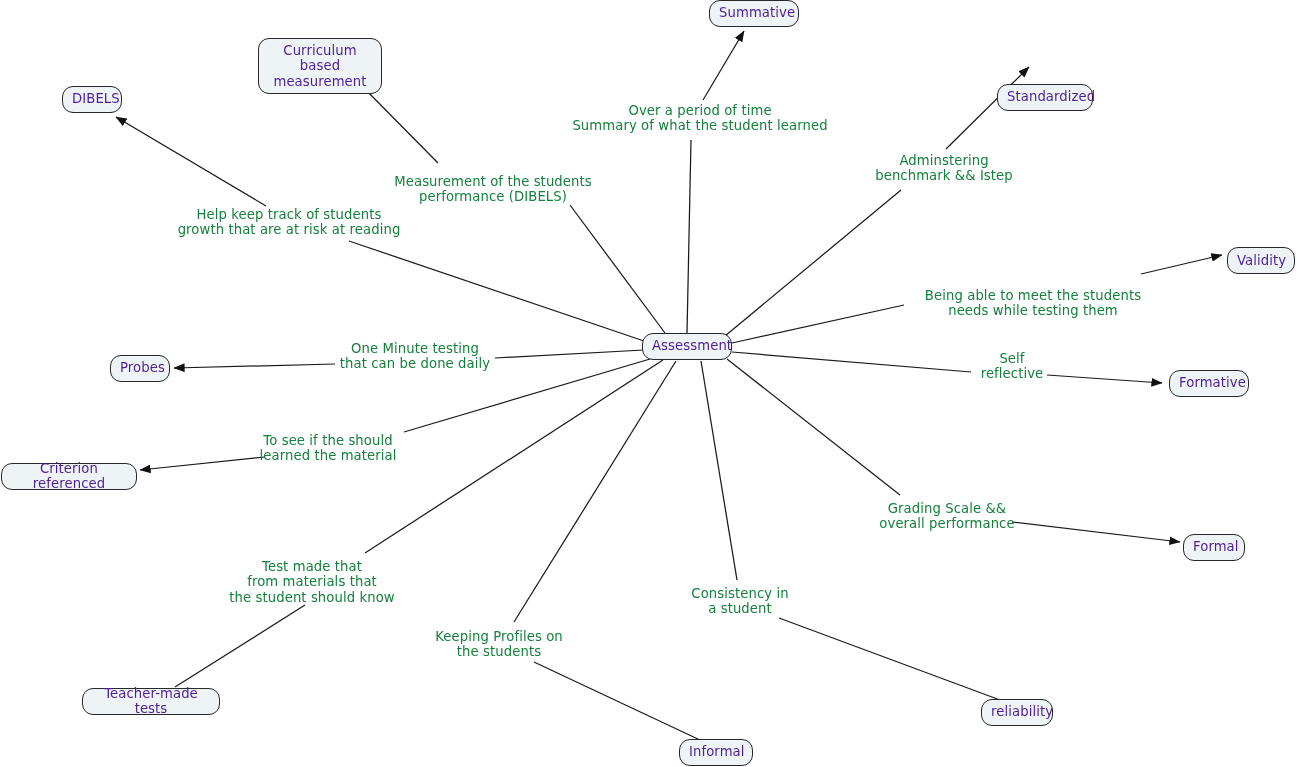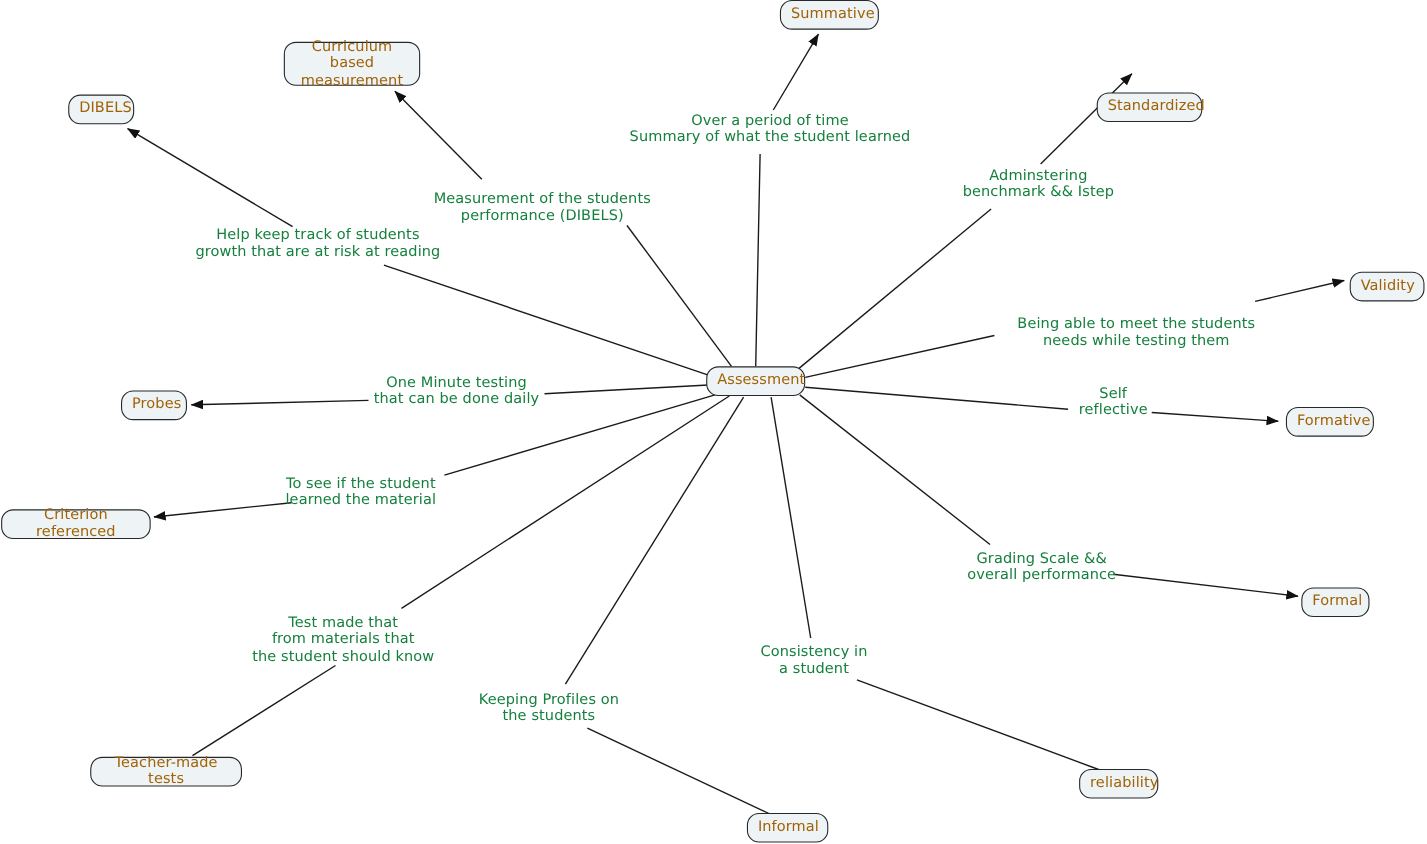--- a/index.html
+++ b/index.html
@@ -23,21 +23,21 @@
     top: 0;
     width: 1297px;
     height: 767px;
   }
   .node {
     position: absolute;
     box-sizing: border-box;
     background: #eef4f5;
     border: 1.3px solid #26282b;
     border-radius: 11px;
-    color: #a16207;
+    color: #4c1d95;
     font-size: 13.2px;
     line-height: 15.5px;
     text-align: center;
     display: flex;
     align-items: center;
     justify-content: center;
     padding: 2px 9px;
     white-space: pre-line;
     letter-spacing: 0.1px;
   }
@@ -94,21 +94,21 @@
         <line x1="779" y1="618" x2="1000" y2="700" stroke="#1a1a1a" stroke-width="1.25"></line>
         <line x1="676" y1="361" x2="514" y2="622" stroke="#1a1a1a" stroke-width="1.25"></line>
         <line x1="534" y1="662" x2="700" y2="740" stroke="#1a1a1a" stroke-width="1.25"></line>
       </g>
   </svg>
 
   <div id="node-layer">
       <div class="node" style="left: 642px; top: 332.5px; width: 90px; height: 27px;"><span class="node-label">Assessment</span></div>
       <div class="node" style="left: 709px; top: -0.5px; width: 90px; height: 27px;"><span class="node-label">Summative</span></div>
       <div class="node" style="left: 997px; top: 35.5px; width: 96px; height: 27px; margin-top: 48px;"><span class="node-label">Standardized</span></div>
-      <div class="node" style="left: 258px; top: 38px; width: 124px; height: 40px;"><span class="node-label">Curriculum based
+      <div class="node" style="left: 258px; top: 38px; width: 124px; height: 56px;"><span class="node-label">Curriculum based
 measurement</span></div>
       <div class="node" style="left: 62px; top: 85.5px; width: 60px; height: 27px;"><span class="node-label">DIBELS</span></div>
       <div class="node" style="left: 1227px; top: 247px; width: 68px; height: 27px;"><span class="node-label">Validity</span></div>
       <div class="node" style="left: 110px; top: 354.5px; width: 60px; height: 27px;"><span class="node-label">Probes</span></div>
       <div class="node" style="left: 1169px; top: 369.5px; width: 80px; height: 27px;"><span class="node-label">Formative</span></div>
       <div class="node" style="left: 1px; top: 462.5px; width: 136px; height: 27px;"><span class="node-label">Criterion referenced</span></div>
       <div class="node" style="left: 1183px; top: 533.5px; width: 62px; height: 27px;"><span class="node-label">Formal</span></div>
       <div class="node" style="left: 82px; top: 687.5px; width: 138px; height: 27px;"><span class="node-label">Teacher-made tests</span></div>
       <div class="node" style="left: 981px; top: 698.5px; width: 72px; height: 27px;"><span class="node-label">reliability</span></div>
       <div class="node" style="left: 679px; top: 738.5px; width: 74px; height: 27px;"><span class="node-label">Informal</span></div>
@@ -121,21 +121,21 @@
       <div class="edge-label" style="left: 493px; top: 189px;">Measurement of the students
 performance (DIBELS)</div>
       <div class="edge-label" style="left: 289px; top: 222px;">Help keep track of students
 growth that are at risk at reading</div>
       <div class="edge-label" style="left: 1033px; top: 288px; margin-top: 15px;">Being able to meet the students
 needs while testing them</div>
       <div class="edge-label" style="left: 415px; top: 356px;">One Minute testing
 that can be done daily</div>
       <div class="edge-label" style="left: 1012px; top: 366px;">Self
 reflective</div>
-      <div class="edge-label" style="left: 328px; top: 448px;">To see if the student
+      <div class="edge-label" style="left: 328px; top: 448px;">To see if the should
 learned the material</div>
       <div class="edge-label" style="left: 947px; top: 516px;">Grading Scale &amp;&amp;
 overall performance</div>
       <div class="edge-label" style="left: 312px; top: 582px;">Test made that
 from materials that
 the student should know</div>
       <div class="edge-label" style="left: 740px; top: 601px;">Consistency in
 a student</div>
       <div class="edge-label" style="left: 499px; top: 644px;">Keeping Profiles on
 the students</div>

